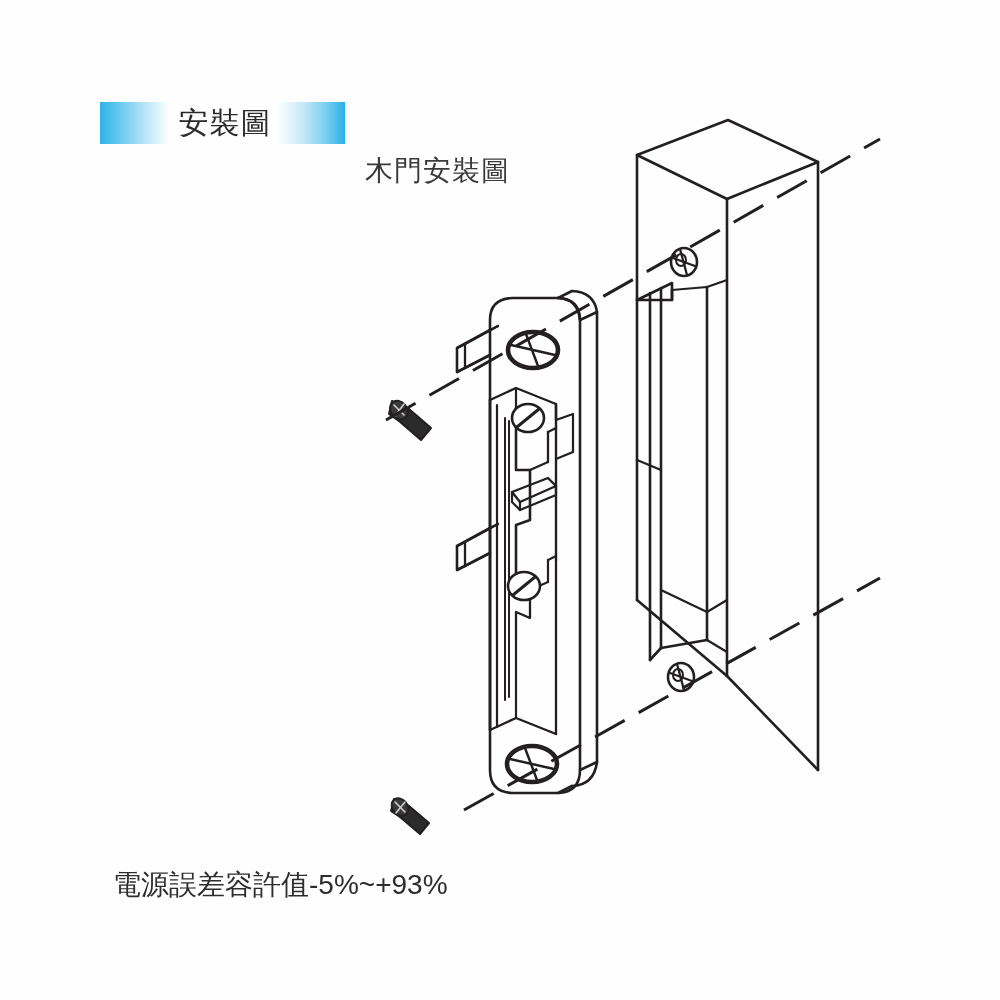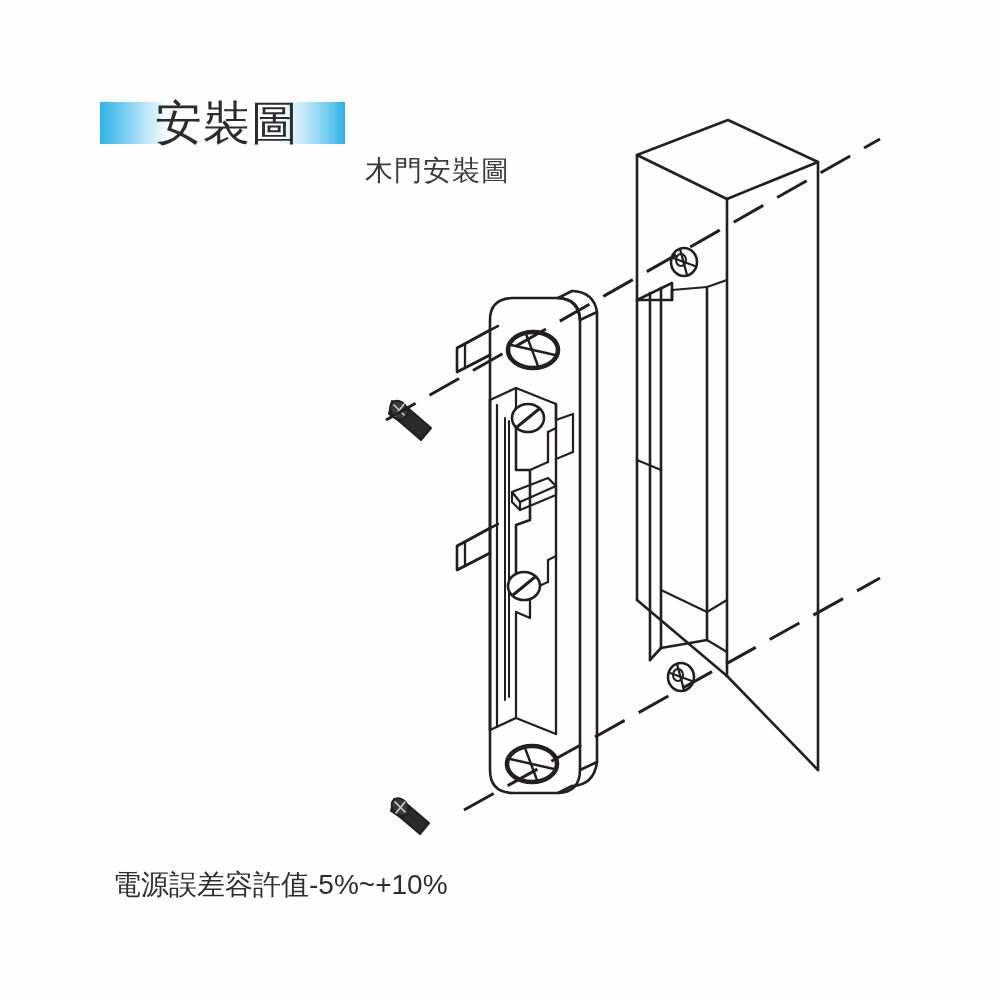--- a/index.html
+++ b/index.html
@@ -50,21 +50,21 @@
     background: linear-gradient(to right, #ffffff 0%, #c6e9f9 38%, #79cff0 72%, #29b0e6 100%);
   }
   .title-text {
     position: absolute;
     left: 55px;
     top: -2px;
     width: 140px;
     height: 50px;
     line-height: 50px;
     text-align: center;
-    font-size: 47px;
+    font-size: 30px;
     font-weight: 400;
     letter-spacing: 1px;
     color: #2b2b2b;
     white-space: nowrap;
   }
 
   
   .subtitle {
     position: absolute;
     left: 365px;
@@ -289,15 +289,15 @@
 
           <path d="M 386,420 L 880,139" stroke-dasharray="34 16"></path>
 
           <path d="M 464,810 L 880,578" stroke-dasharray="34 16"></path>
         </g>
 
       </g>
     </svg>
   </div>
 
-  <div class="footer-note">電源誤差容許值-5%~+10%</div>
+  <div class="footer-note">電源誤差容許值-5%~+93%</div>
 
 </div>
 
 </body></html>

